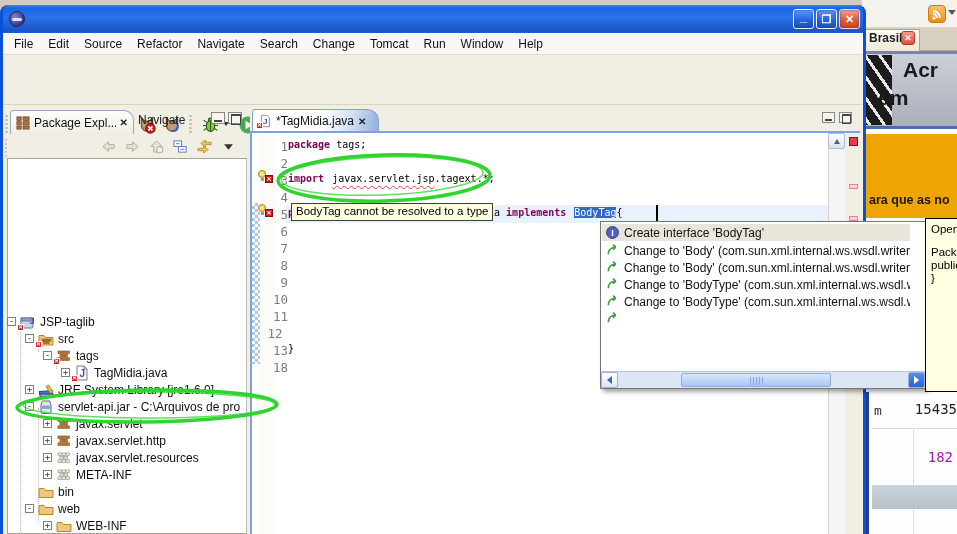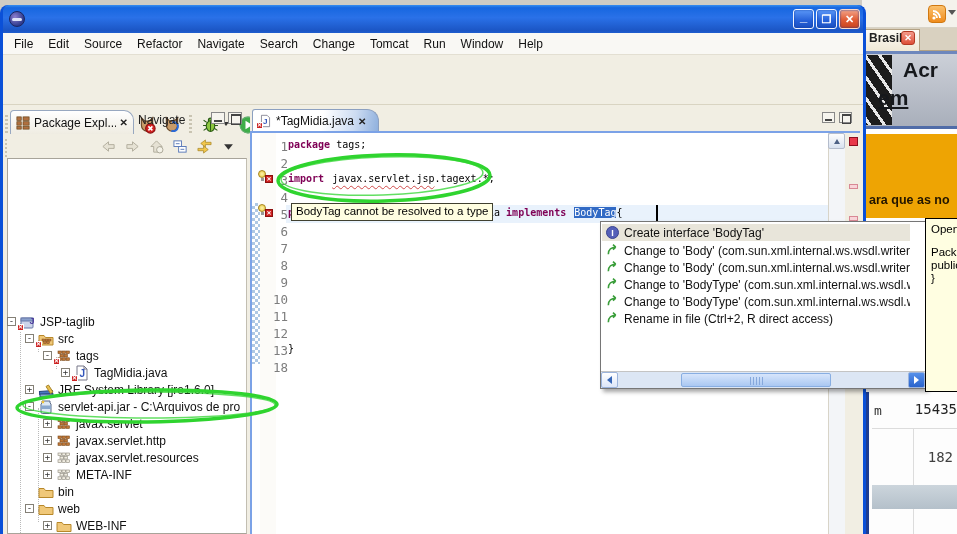--- a/index.html
+++ b/index.html
@@ -21,32 +21,32 @@
   .b-tabrow { left:862px; top:28px; width:95px; height:23px; background:#d9d1c0; border-bottom:1px solid #b3a284; }
   .b-tab { left:862px; top:29px; width:58px; height:22px; background:linear-gradient(#fdfbf4,#efe8d6); border:1px solid #b3a284; border-bottom:none; }
   .b-tab-label { left:869px; top:31px; font-weight:bold; color:#222; font-size:12px; }
   .b-tab-close { left:901px; top:31px; width:14px; height:14px; border-radius:3px; background:linear-gradient(#f49a8a,#dd4f38); border:1px solid #b33a24;
     color:#fff; font-size:9px; font-weight:bold; text-align:center; line-height:12px; }
   .b-banner { left:862px; top:51px; width:95px; height:78px; background:linear-gradient(180deg,#ccd0d8,#a9afbb);
     border-top:3px solid #6d87bd; border-bottom:3px solid #506ca8; }
   .b-banner-img { left:862px; top:55px; width:30px; height:70px;
     background:repeating-linear-gradient(55deg,#1c1c1c 0 5px,#e8e8e8 5px 8px,#1c1c1c 8px 12px); }
   .b-banner-t1 { left:903px; top:58px; font-weight:bold; font-size:21px; color:#16181c; }
-  .b-banner-t2 { left:878px; top:86px; font-weight:bold; font-size:21px; color:#16181c;text-decoration:underline; }
+  .b-banner-t2 { left:878px; top:86px; font-weight:bold; font-size:21px; color:#16181c; }
   .b-orange { left:866px; top:134px; width:91px; height:84px; background:#eea403; }
   .b-orange-edge { left:862px; top:134px; width:4px; height:84px; background:#1c3c86; }
   .b-orange-text { left:869px; top:193px; font-weight:bold; font-size:12.5px; color:#221500; white-space:nowrap; }
   .b-table { left:862px; top:392px; width:95px; height:142px; background:#fdfdfd; }
   .b-tbl-border1 { left:862px; top:392px; width:2px; height:142px; background:#5a74b8; }
   .b-tbl-border2 { left:866px; top:392px; width:3px; height:142px; background:#1d3d92; }
   .b-cell-l1 { left:874px; top:403px; font-family:"DejaVu Sans Mono",monospace; font-size:13px; color:#333; }
   .b-cell-r1 { left:905px; top:401px; width:52px; font-family:"DejaVu Sans Mono",monospace; font-size:14px; color:#222; text-align:right; }
   .b-hline { left:872px; top:428px; width:85px; height:1px; background:#dcdcdc; }
   .b-vline { left:913px; top:428px; width:1px; height:106px; background:#dcdcdc; }
-  .b-cell-r2 { left:905px; top:449px; width:48px; font-family:"DejaVu Sans Mono",monospace; font-size:14px; color:#404040; text-align:right; }
+  .b-cell-r2 { left:905px; top:449px; width:48px; font-family:"DejaVu Sans Mono",monospace; font-size:14px; color:#a21caf; text-align:right; }
   .b-grayband { left:872px; top:485px; width:85px; height:24px; background:linear-gradient(#ccd5dc,#b4c0ca); }
 
   
   #eclipse { left:0; top:5px; width:866px; height:529px;
     background:#f1eee3; border:3px solid #0a50d8; border-bottom:none; border-radius:8px 8px 0 0; }
 
   
   #titlebar { left:3px; top:5px; width:860px; height:28px; border-radius:6px 6px 0 0;
     background:linear-gradient(180deg,#388eef 0%,#1767e0 10%,#2a71e8 45%,#1b55c4 92%,#1e5ecf 100%); }
   .ecl-icon { left:9px; top:11px; width:16px; height:16px; border-radius:50%;
@@ -726,21 +726,21 @@
   <span class="lnum" style="top:156px;">2</span>
   <span class="lnum" style="top:173px;">3</span>
   <span class="lnum" style="top:190px;">4</span>
   <span class="lnum" style="top:207px;">5</span>
   <span class="lnum" style="top:224px;">6</span>
   <span class="lnum" style="top:241px;">7</span>
   <span class="lnum" style="top:258px;">8</span>
   <span class="lnum" style="top:275px;">9</span>
   <span class="lnum" style="top:292px;">10</span>
   <span class="lnum" style="top:309px;">11</span>
-  <span class="lnum" style="top:326px;">12</span>
+  <span class="lnum" style="top:326px;text-align:center;">12</span>
   <span class="lnum" style="top:343px;">13</span>
   <span class="lnum" style="top:360px;">18</span>
 
   <div class="abs codeline" style="left:288px; top:139px;"><span class="kw">package</span><span> tags;</span></div>
   <div class="abs codeline" style="left:288px; top:173px;"><span class="kw" style="margin-right:8px;">import</span><span class="sqg">javax.servlet.jsp</span><span>.tagext.*;</span></div>
   <div class="abs codeline" style="left:288px; top:207px;"><span class="kw">p</span></div>
   <div class="abs codeline" style="left:482px; top:207px;"><span>dia </span><span class="kw" style="margin-right:8px;">implements</span><span class="sel">BodyTag</span><span>{</span></div>
   <div class="abs" id="caret"></div>
   <div class="abs codeline" style="left:288px; top:343px;"><span>}</span></div>
 
@@ -779,21 +779,20 @@
     <div class="qf-item" style="top:71px;">
       <span class="ic-change"><svg width="13" height="13" viewBox="0 0 14 14">
             <path d="M2.5 12 C2.5 6.5 6 4.5 10.5 4.5 M10.5 4.5 L7.5 1.8 M10.5 4.5 L7.5 7.2" fill="none" stroke="#3a9e3a" stroke-width="1.7"></path>
           </svg></span>
       <span>Change to 'BodyType' (com.sun.xml.internal.ws.wsdl.writer.d</span>
     </div>
     <div class="qf-item" style="top:88px;">
       <span class="ic-change"><svg width="13" height="13" viewBox="0 0 14 14">
             <path d="M2.5 12 C2.5 6.5 6 4.5 10.5 4.5 M10.5 4.5 L7.5 1.8 M10.5 4.5 L7.5 7.2" fill="none" stroke="#3a9e3a" stroke-width="1.7"></path>
           </svg></span>
-      <span>Rename in file (Ctrl+2, R direct access)</span>
     </div>
     <div id="qf-hscroll">
       <span class="qf-sbtn" style="left:0;">
           <span class="arrL"></span>
         </span>
       <div id="qf-thumb"></div>
       <span class="qf-sbtn blue" style="right:0;">
           <span class="arrR"></span>
         </span>
     </div>

